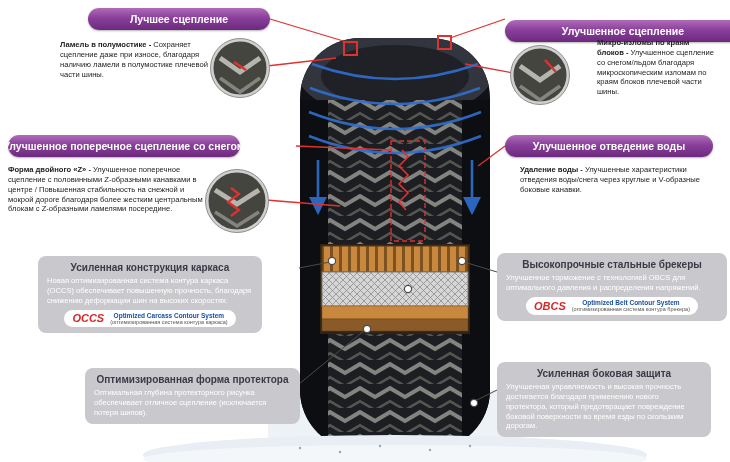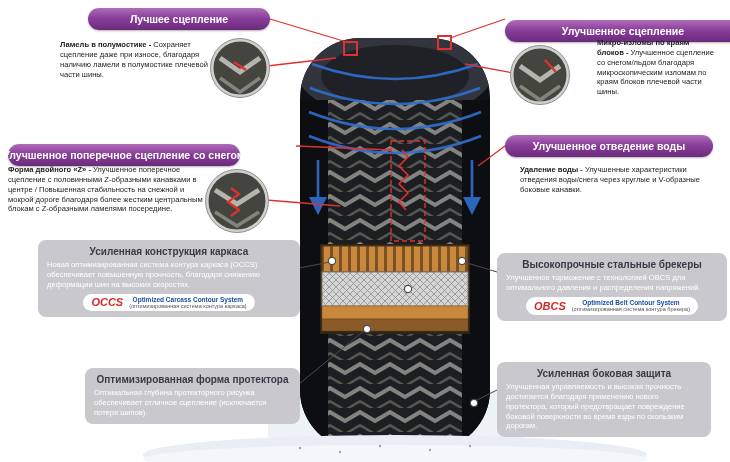--- a/index.html
+++ b/index.html
@@ -147,37 +147,37 @@
       <circle cx="300" cy="448" r="1.2" fill="#9aa6b0"></circle>
       <circle cx="340" cy="452" r="1.2" fill="#9aa6b0"></circle>
       <circle cx="430" cy="450" r="1.2" fill="#9aa6b0"></circle>
       <circle cx="470" cy="446" r="1.2" fill="#9aa6b0"></circle>
       <circle cx="380" cy="446" r="1.2" fill="#9aa6b0"></circle>
     </g>
   </svg>
 
   <div class="pill" style="left:88px;top:8px;width:182px">Лучшее сцепление</div>
   <div class="pill" style="left:505px;top:20px;width:236px">Улучшенное сцепление</div>
-  <div class="pill" style="left:8px;top:144px;width:232px">Улучшенное поперечное сцепление со снегом</div>
+  <div class="pill" style="left:8px;top:135px;width:232px">Улучшенное поперечное сцепление со снегом</div>
   <div class="pill" style="left:505px;top:135px;width:208px">Улучшенное отведение воды</div>
 
   <div class="cbody" style="left:60px;top:40px;width:154px">
     <span class="lead">Ламель в полумостике -</span><span>Сохраняет сцепление даже при износе, благодаря наличию ламели в полумостике плечевой части шины.</span>
   </div>
   <div class="cbody" style="left:597px;top:38px;width:120px">
     <span class="lead">Микро-изломы по краям блоков -</span><span>Улучшенное сцепление со снегом/льдом благодаря микроскопическим изломам по краям блоков плечевой части шины.</span>
   </div>
   <div class="cbody" style="left:8px;top:165px;width:202px">
     <span class="lead">Форма двойного «Z» -</span><span>Улучшенное поперечное сцепление с половинными Z-образными канавками в центре / Повышенная стабильность на снежной и мокрой дороге благодаря более жестким центральным блокам с Z-образными ламелями посередине.</span>
   </div>
   <div class="cbody" style="left:520px;top:165px;width:182px">
     <span class="lead">Удаление воды -</span><span>Улучшенные характеристики отведения воды/снега через круглые и V-образные боковые канавки.</span>
   </div>
 
-  <div class="graybox" style="left:38px;top:240px;width:262px">
+  <div class="graybox" style="left:38px;top:256px;width:224px">
     <div class="gtitle">Усиленная конструкция каркаса</div>
     <div class="gbody">Новая оптимизированная система контура каркаса (OCCS) обеспечивает повышенную прочность, благодаря снижению деформации шин на высоких скоростях.</div>
     <div class="logo">
       <span class="logo-main">OCCS</span>
       <span class="logo-col">
         <span class="logo-sub">Optimized Carcass Contour System</span>
         <span class="logo-note">(оптимизированная система контура каркаса)</span>
       </span>
     </div>
   </div>

